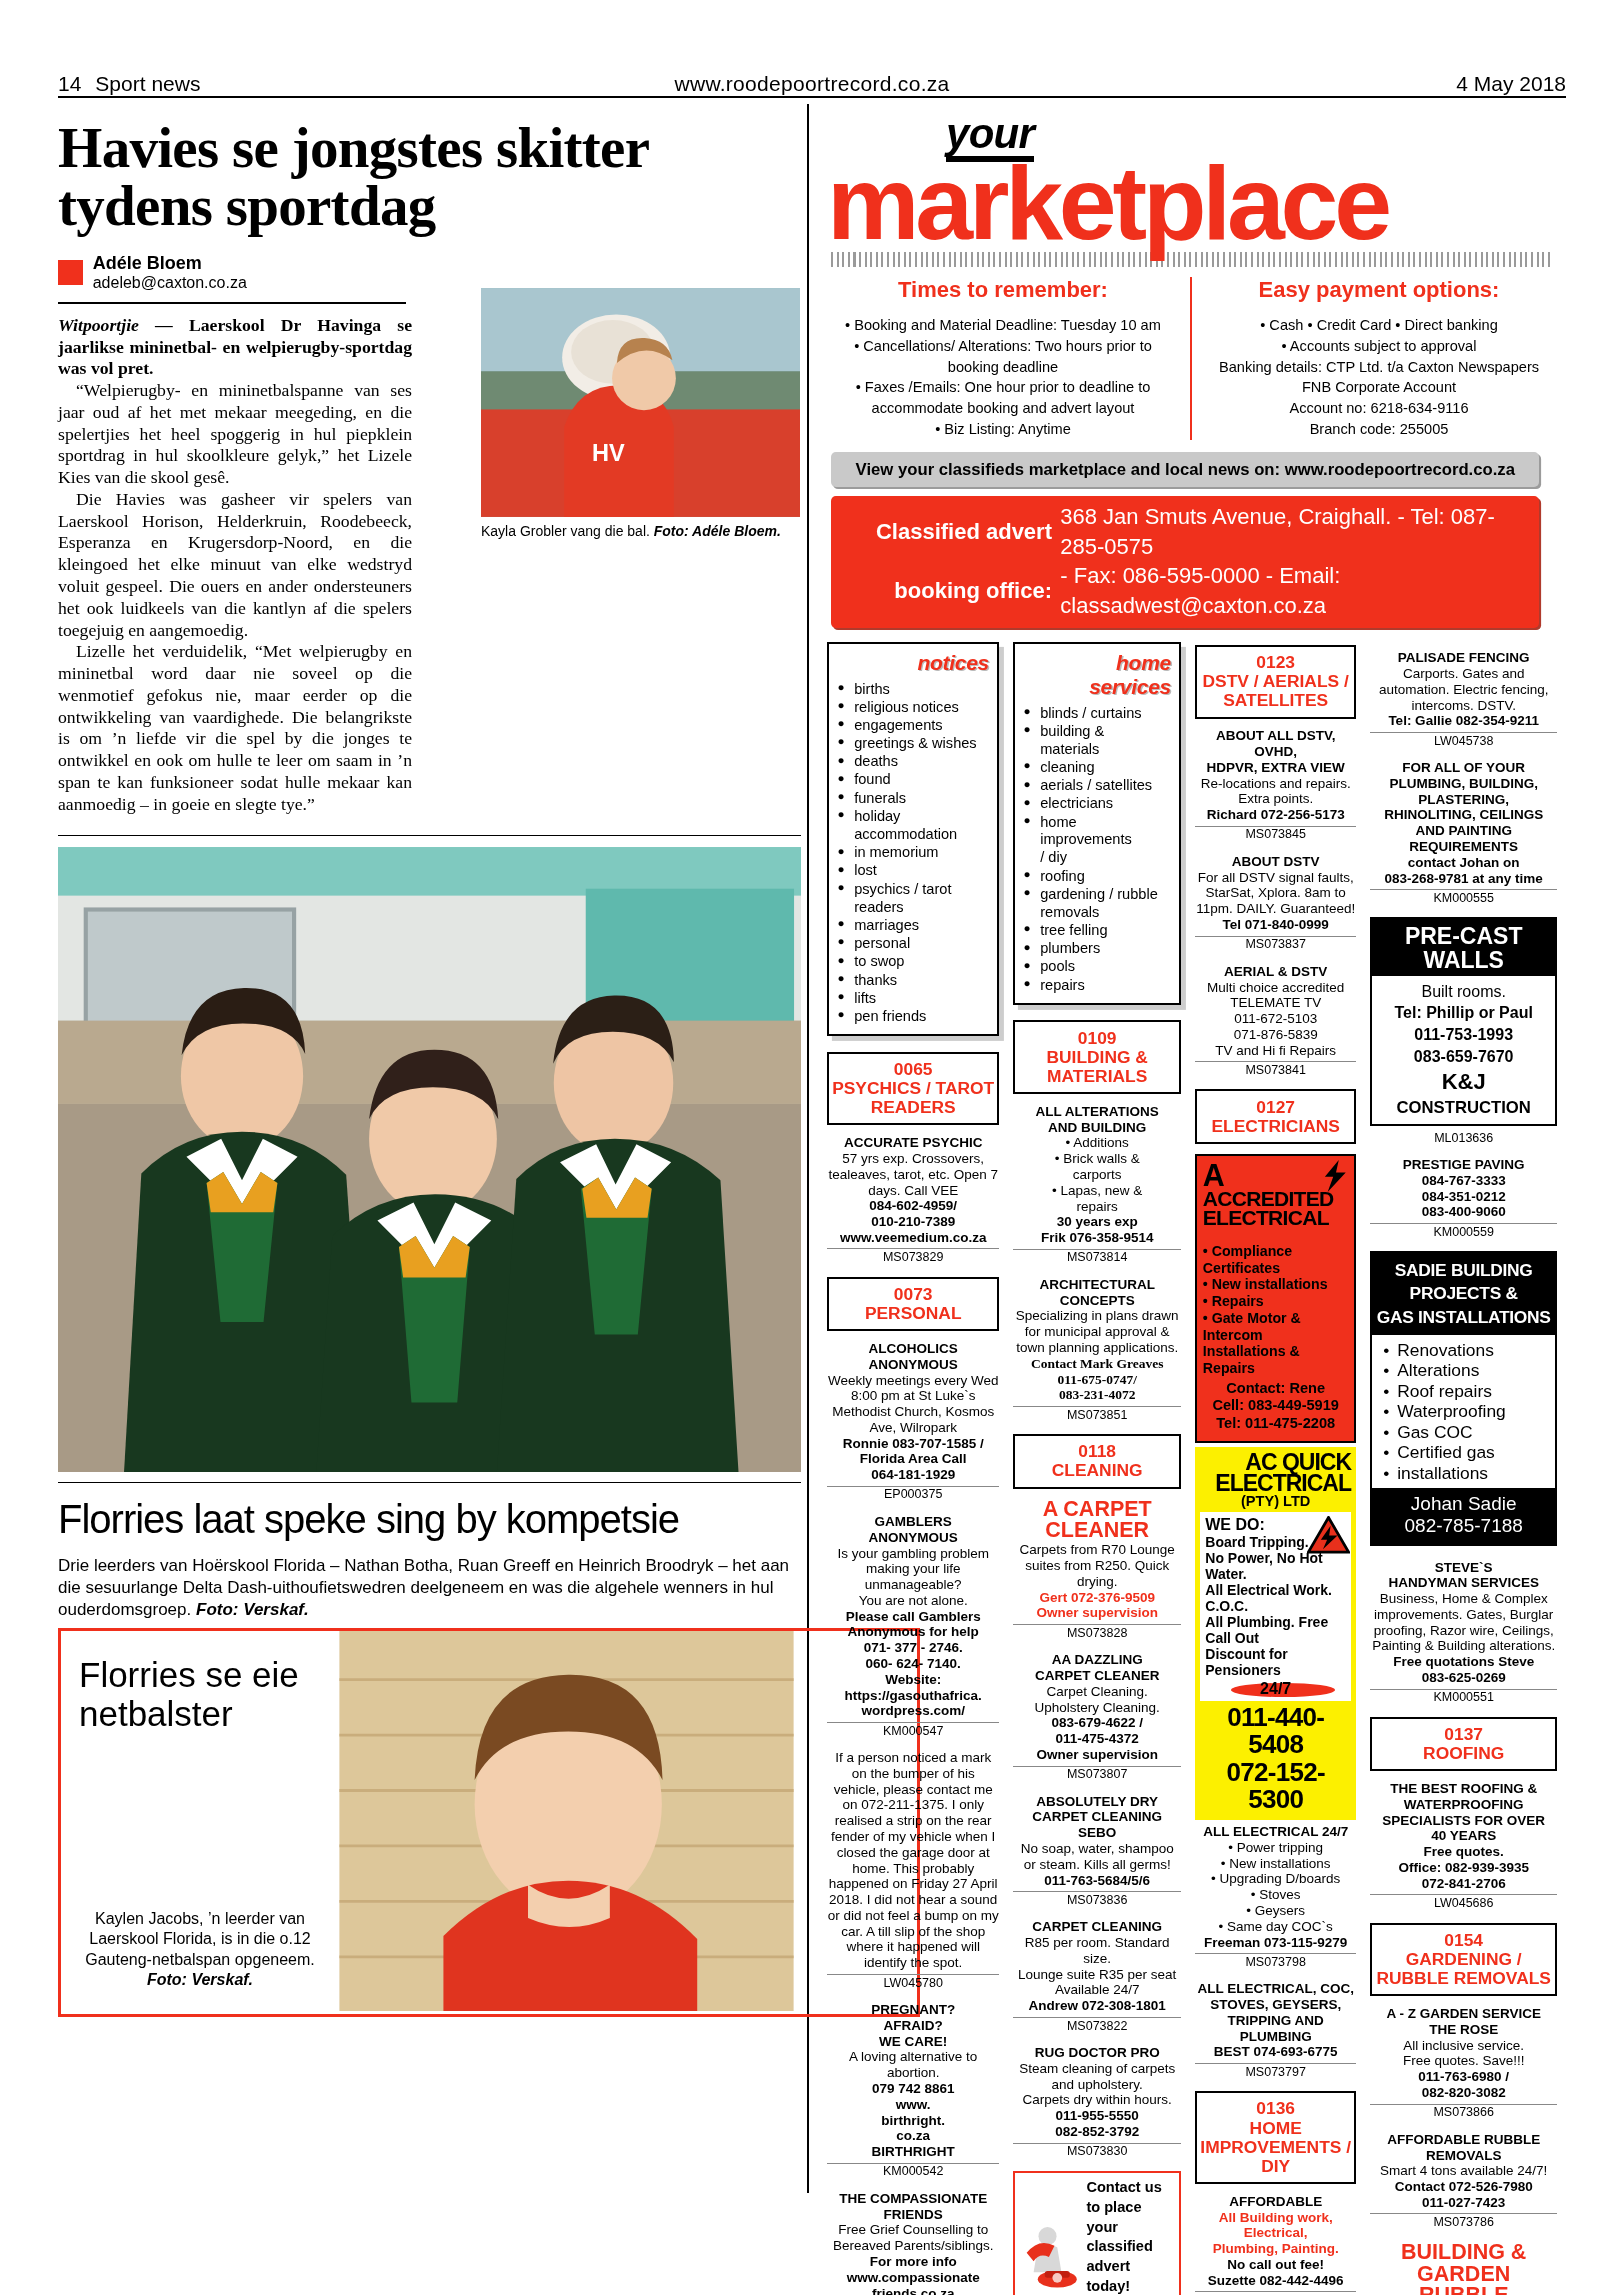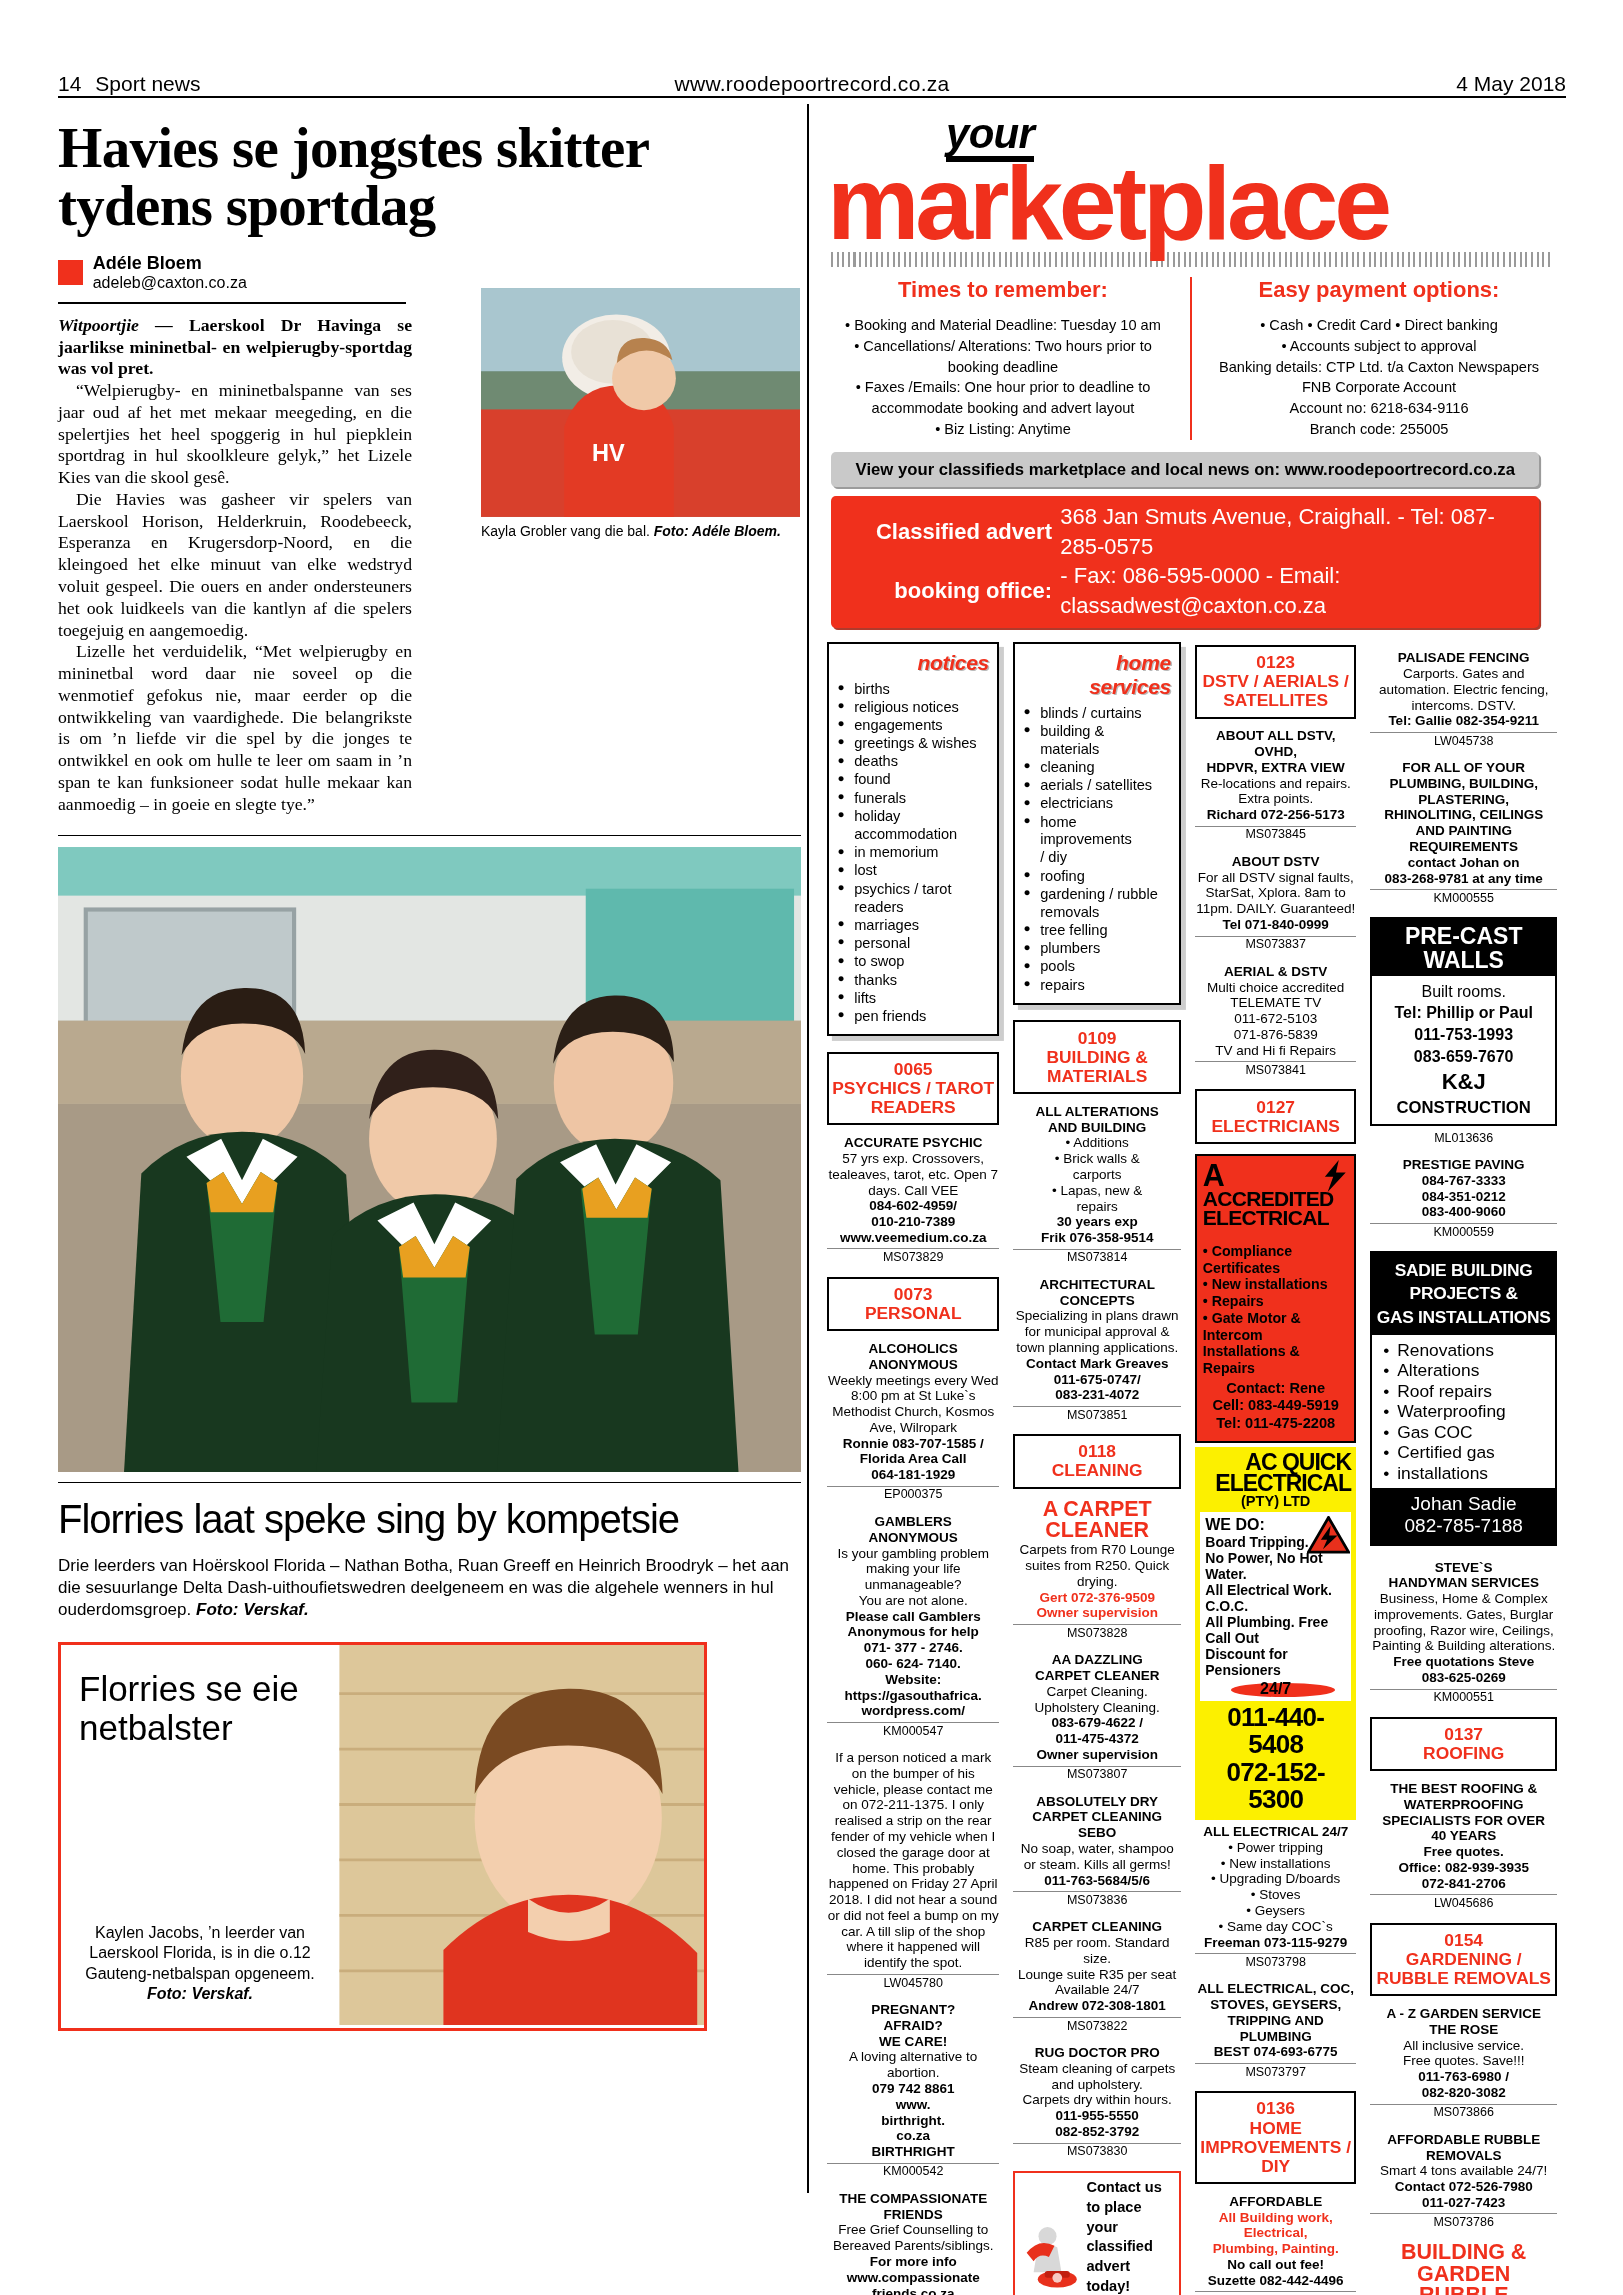--- a/index.html
+++ b/index.html
@@ -46,21 +46,21 @@
   .ph { background:#ccc; position:relative; overflow:hidden; }
   .cap { font-size:14px; line-height:1.22; margin-top:5.6px; width:319px; font-family:"Liberation Sans", sans-serif;}
   .cap i { font-style:italic; font-weight:bold; }
 
   .hr-thin { height:1.4px; background:#000; margin:11px 0 0 0; }
 
   h2.headline2 { font-size:40px; font-weight:400; letter-spacing:-1px; margin-top:14px; font-family:"Liberation Sans", sans-serif;}
   .sub2 { font-size:17px; line-height:1.3; margin-top:12.5px; width:743px; }
   .sub2 i { font-style:italic; font-weight:bold; }
 
-  .florries-box { margin-top:21px; border:3.5px solid #f0301c; width:649px; height:389px; display:flex; }
+  .florries-box { margin-top:7px; border:3.5px solid #f0301c; width:862px; height:389px; display:flex; }
   .florries-left { width:278px; padding:23.6px 18px; display:flex; flex-direction:column; justify-content:space-between; }
   .florries-ttl { font-size:35px; line-height:1.12; }
   .florries-cap { font-size:16px; line-height:1.28; text-align:center; }
   .florries-cap i { font-style:italic; font-weight:bold; }
   .florries-right { flex:1; position:relative; overflow:hidden; }
 
   
   .mp-your { font-family:"Liberation Sans", sans-serif; font-style:italic; font-weight:bold;
      font-size:42px; letter-spacing:-0.7px; margin-left:130px; border-bottom:6.2px solid #000; display:inline-block; line-height:1; padding-bottom:1.4px;}
   .mp-title { color:#f0301c; font-weight:bold; font-size:104px; letter-spacing:-4.2px; line-height:.9; margin-top:-5.6px; margin-left:11px;}
@@ -447,21 +447,21 @@
               <div class="l">• Lapas, new &amp;</div>
               <div class="l">repairs</div>
               <div class="b" style="white-space: pre-line;">30 years exp
 Frik 076-358-9514</div>
             </div>
             <div class="code">MS073814</div>
             <div class="ad">
               <div class="t" style="white-space: pre-line;">ARCHITECTURAL
 CONCEPTS</div>
               <div class="l" style="white-space: pre-line;">Specializing in plans drawn for municipal approval &amp; town planning applications.</div>
-              <div class="b" style="white-space: pre-line;">Contact Mark Greaves
+              <div class="b" style="white-space: pre-line; font-family: Liberation Serif, serif;">Contact Mark Greaves
 011-675-0747/
 083-231-4072</div>
             </div>
             <div class="code">MS073851</div>
             <div class="cat" style="white-space: pre-line;">0118
 CLEANING</div>
             <div class="ad">
               <div class="t red" style="white-space: pre-line; font-size: 21.5px; line-height: 1.02;">A CARPET
 CLEANER</div>
               <div class="l" style="white-space: pre-line;">Carpets from R70 Lounge suites from R250. Quick drying.</div>

